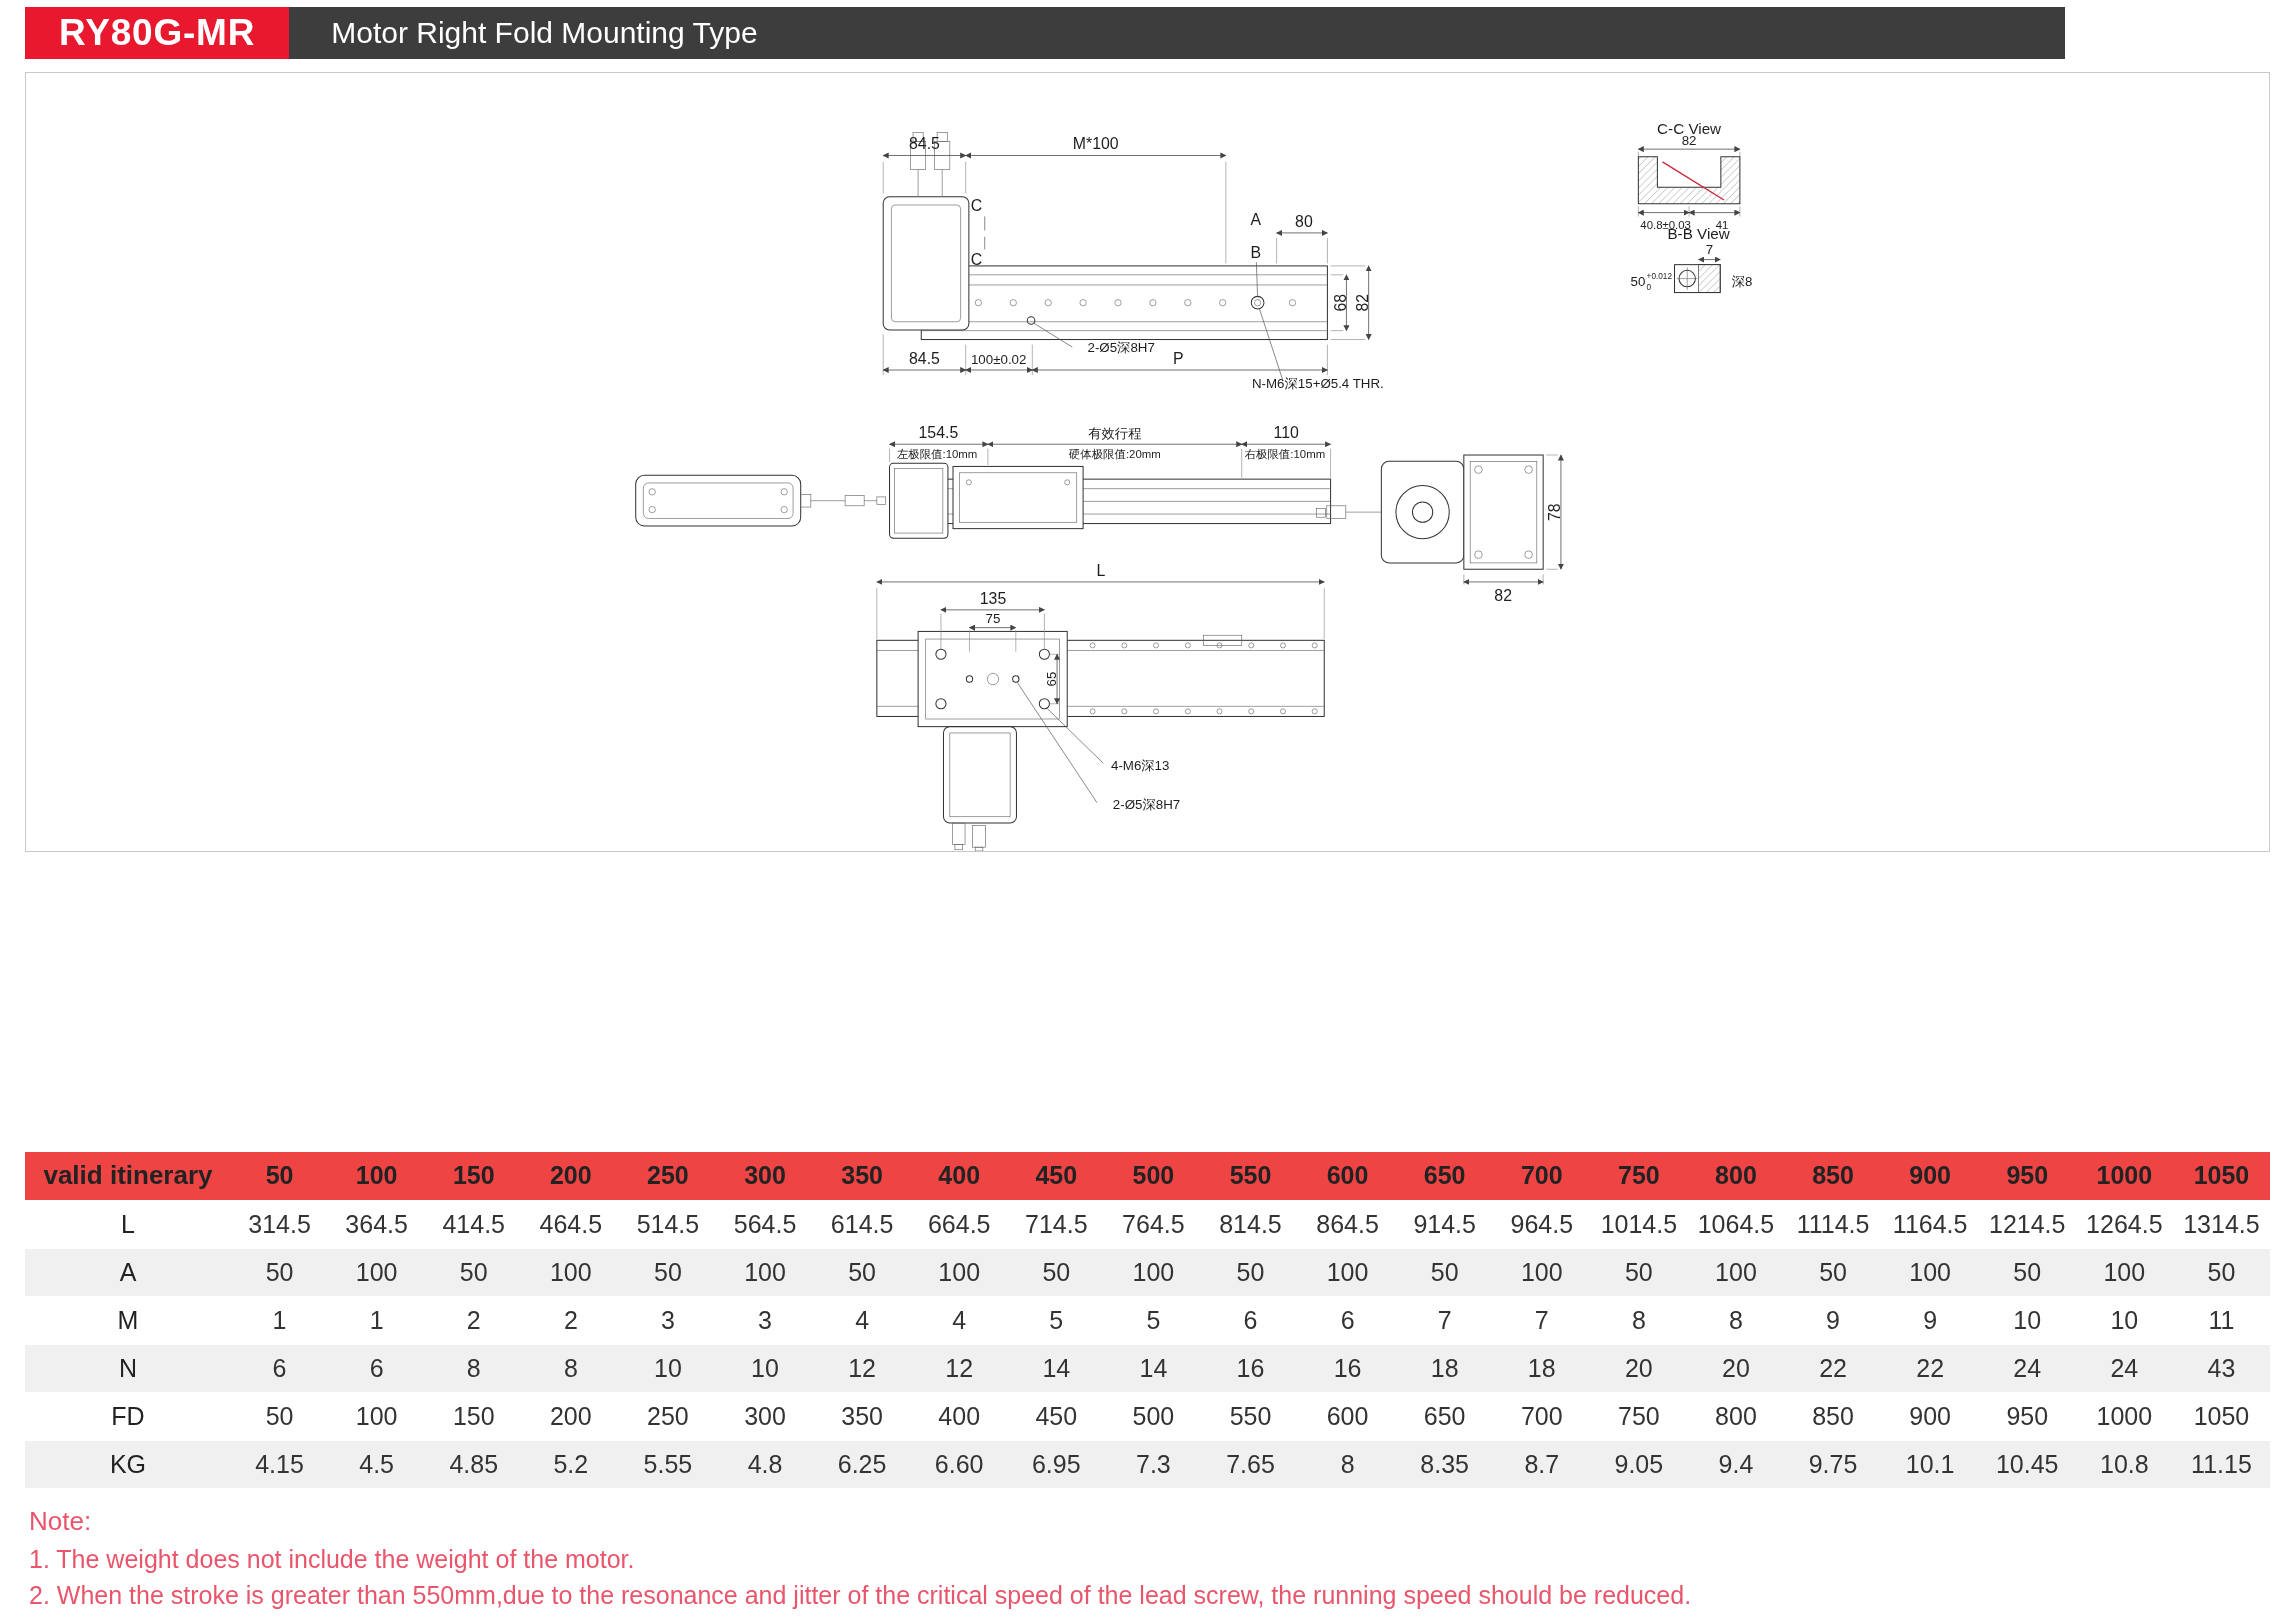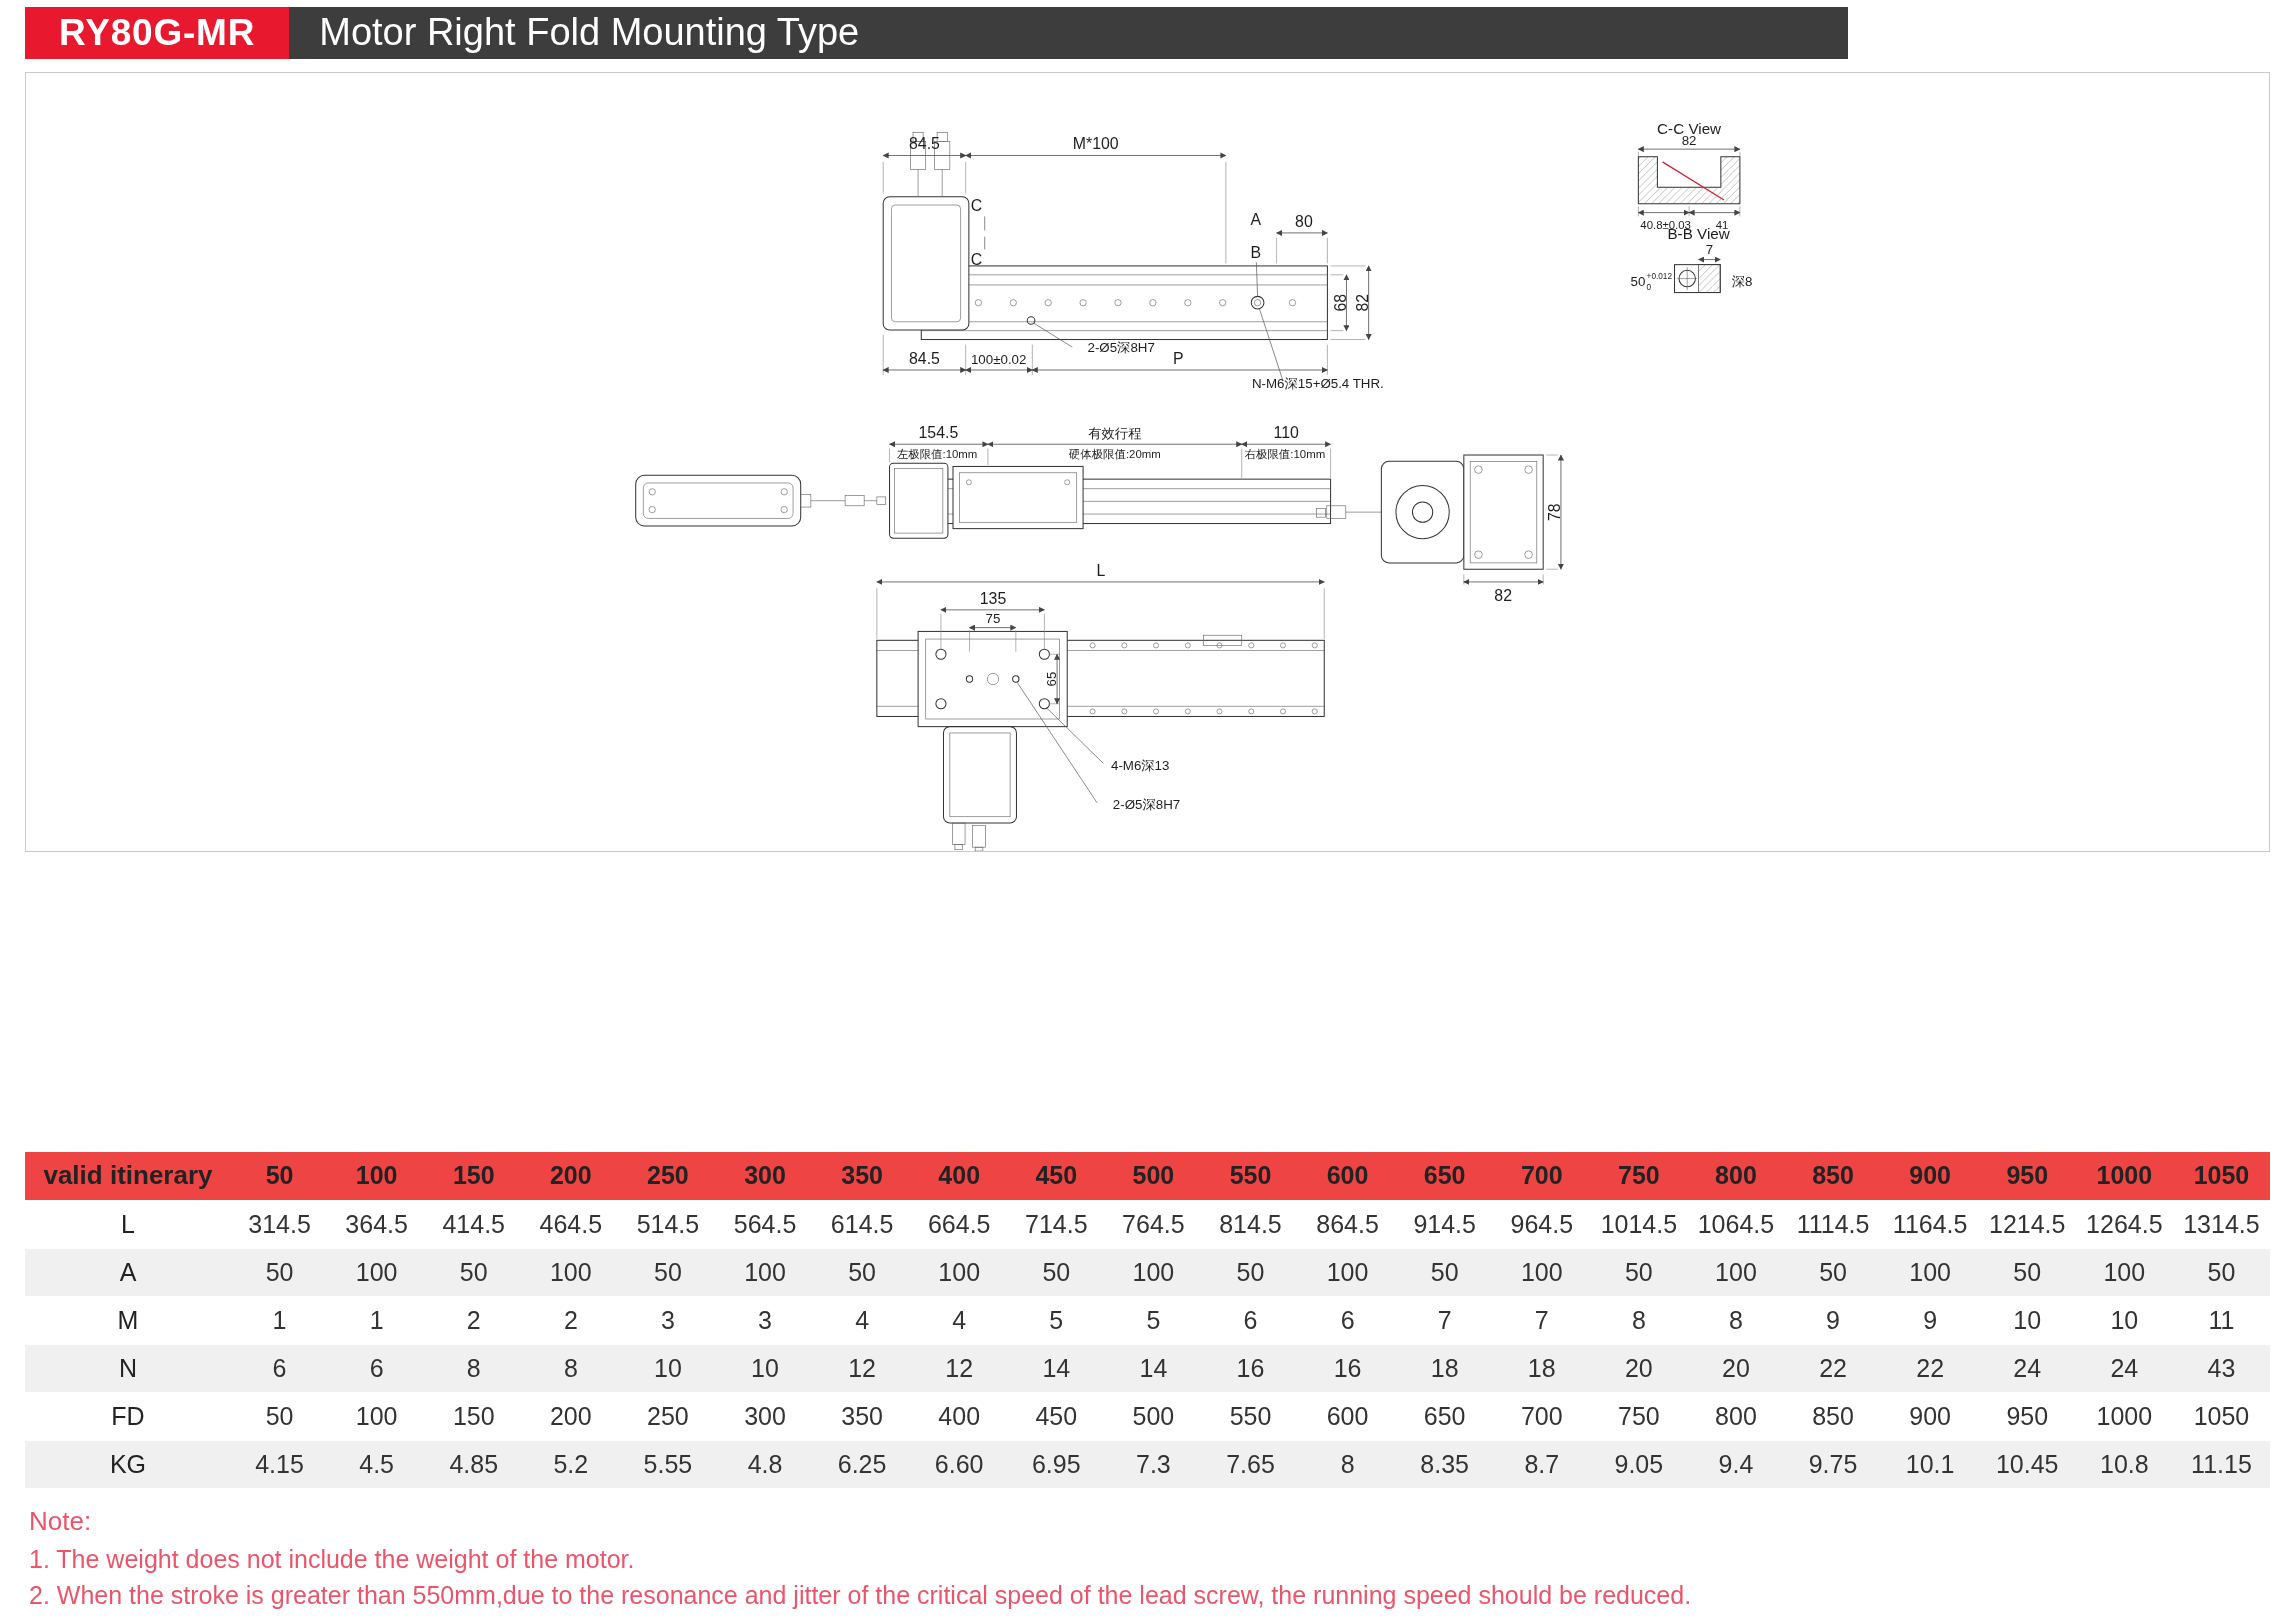--- a/index.html
+++ b/index.html
@@ -1,24 +1,24 @@
 <!DOCTYPE html>
 <html style="font-size:13.5px"><head>
 <meta charset="utf-8">
 <style>
   * { margin:0; padding:0; box-sizing:border-box; }
   html,body { background:#ffffff; }
   body { width:2295px; height:1621px; position:relative; font-family:"Liberation Sans", sans-serif; }
 
   
-  .titlebar { position:absolute; left:25px; top:6.7px; width:1823px; height:52px; display:flex; }
+  .titlebar { position:absolute; left:25px; top:6.7px; width:2040px; height:52px; display:flex; }
   .model-badge { background:#e8192f; color:#fff; font-size:37px; font-weight:bold; padding:0 34px;
                  display:flex; align-items:center; letter-spacing:0.8px; }
-  .title-text { flex:1; background:#3d3d3d; color:#fff; font-size:38px; display:flex; align-items:center;
-                padding-left:30px; font-weight:normal; }
+  .title-text { flex:1; background:#3d3d3d; color:#fff; font-size:30px; display:flex; align-items:center;
+                padding-left:42px; font-weight:normal; }
 
   
   .drawing-panel { position:absolute; left:25px; top:72px; width:2245px; height:780px;
                    border:0.8px solid #c9c9c9; background:#fff; }
   .drawing-panel svg { width:100%; height:100%; display:block; }
 
   .ln   { fill:#fff; stroke:#333; stroke-width:1.6; }
   .nf   { fill:none; stroke:#333; stroke-width:1.6; }
   .thin { fill:none; stroke:#666; stroke-width:1; }
   .dim  { stroke:#444; stroke-width:1.2; fill:none; }

